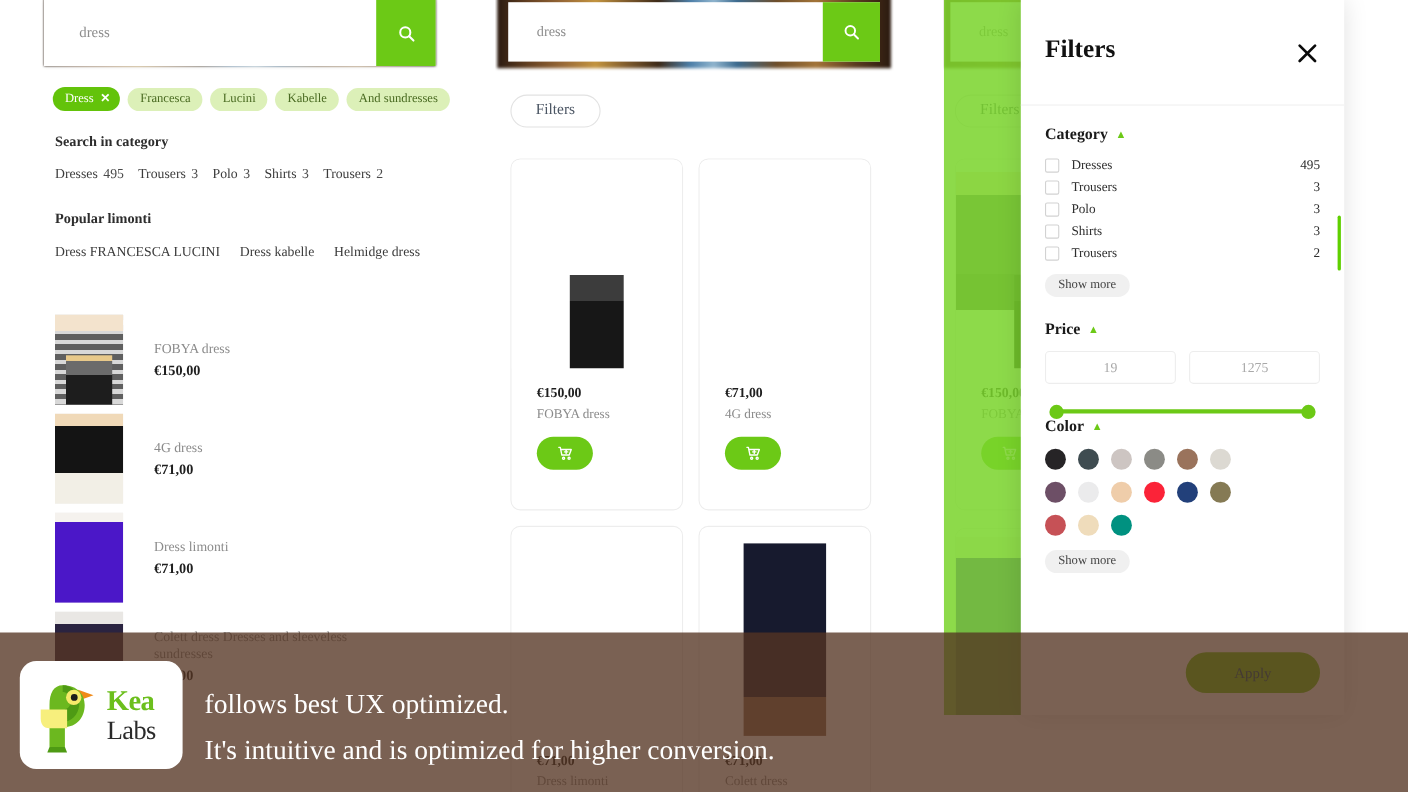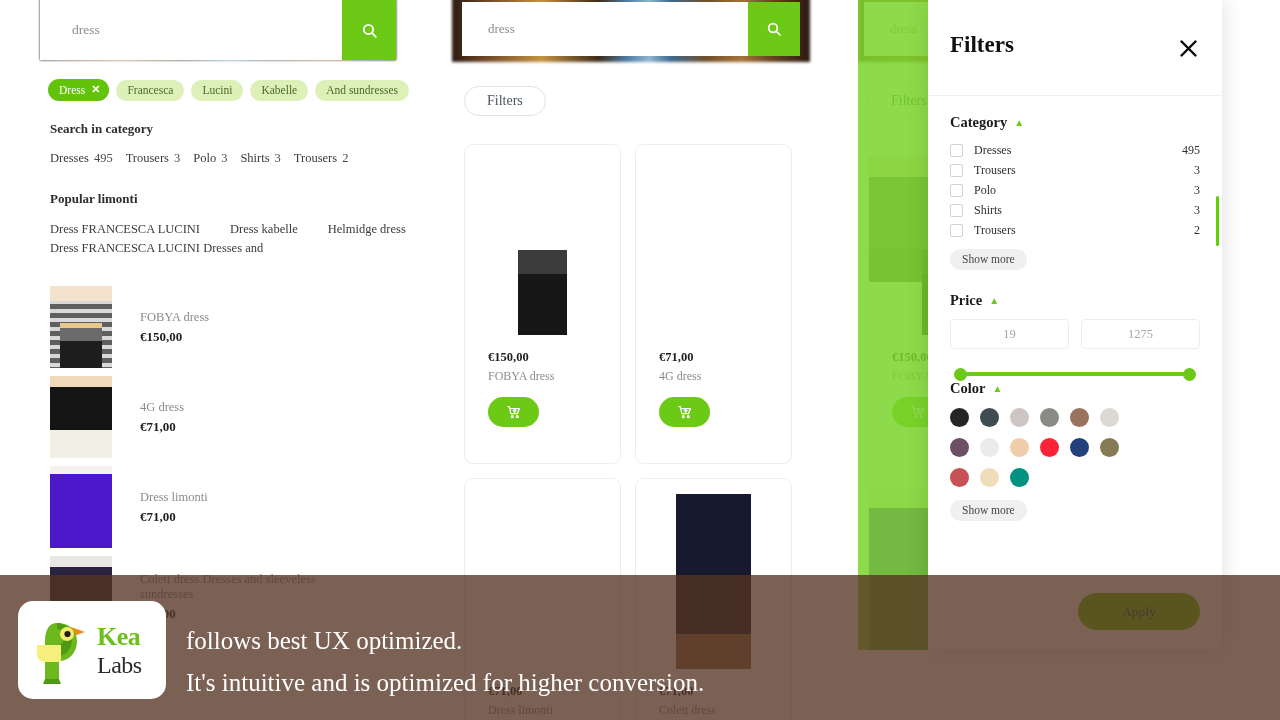--- a/index.html
+++ b/index.html
@@ -41,21 +41,21 @@
 
   .p1-h { position:absolute; left:50px; font-size:13px; font-weight:bold; color:#2d2d2d; }
   .h-cat { top:121px; }
   .h-pop { top:191px; }
 
   .catrow { position:absolute; left:50px; top:151px; display:flex; gap:13px; font-size:12.5px; color:#3b3b3b; }
   .catrow .c { display:flex; gap:5px; }
   .catrow .n { color:#4a4a4a; }
 
   .popq { position:absolute; left:50px; top:220px; width:380px; font-size:12.5px; color:#3b3b3b; line-height:19px; }
-  .popq .row { display:flex; gap:30px; }
+  .popq .row { display:flex; gap:18px; }
 
   .plist { position:absolute; left:50px; top:282px; width:390px; }
   .pitem { display:flex; align-items:center; height:90px; }
   .pthumb { width:62px; height:82px; flex:none; background:#f4f4f4; overflow:hidden; position:relative; }
   .pmeta { margin-left:28px; }
   .pname { font-size:12.5px; color:#8b8b8b; margin-bottom:4px; line-height:15px; }
   .pprice { font-size:13px; font-weight:bold; color:#1f1f1f; }
 
   
   .art { position:absolute; inset:0; }
@@ -235,23 +235,20 @@
       </div>
     </div>
 
     <div class="p1-h h-pop">Popular limonti</div>
     <div class="popq">
       <div class="row">
         <span>Dress FRANCESCA LUCINI</span>
         <span>Dress kabelle</span>
         <span>Helmidge dress</span>
       </div>
-      <div class="row">
-        <span>Dress FRANCESCA LUCINI Dresses and</span>
-      </div>
     </div>
 
     <div class="plist">
       <div class="pitem">
         <div class="pthumb">
             <div class="art a1"></div>
           </div>
         <div class="pmeta">
           <div class="pname">FOBYA dress</div>
           <div class="pprice">€150,00</div>

